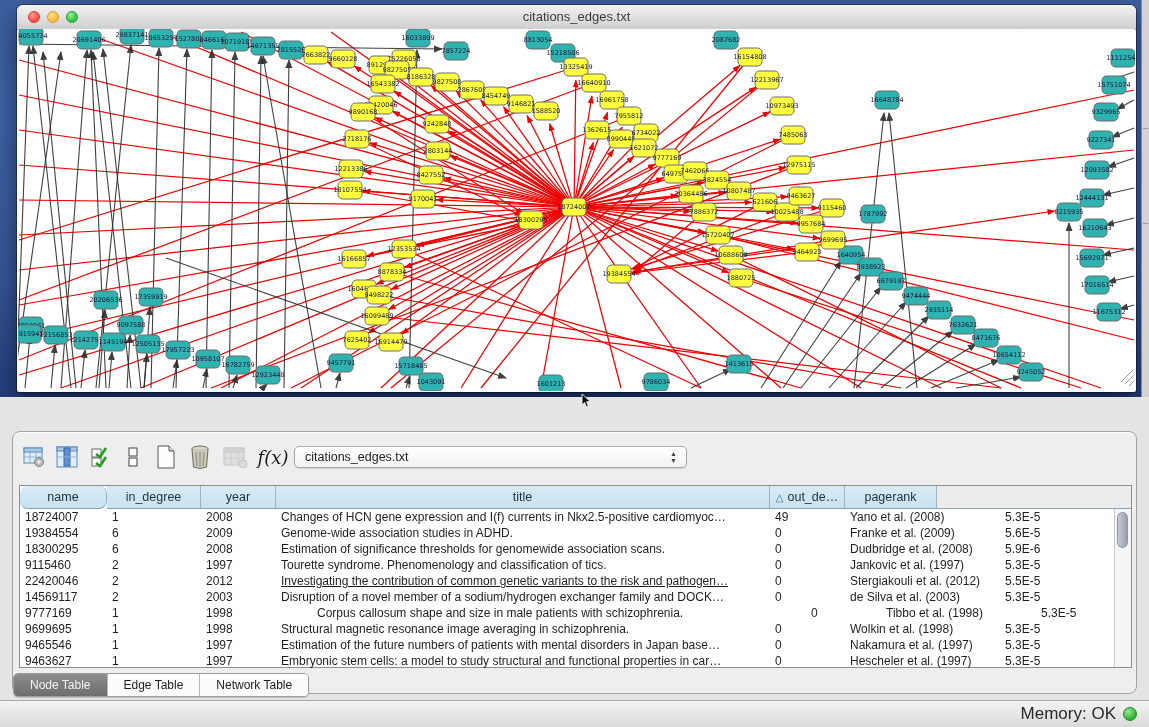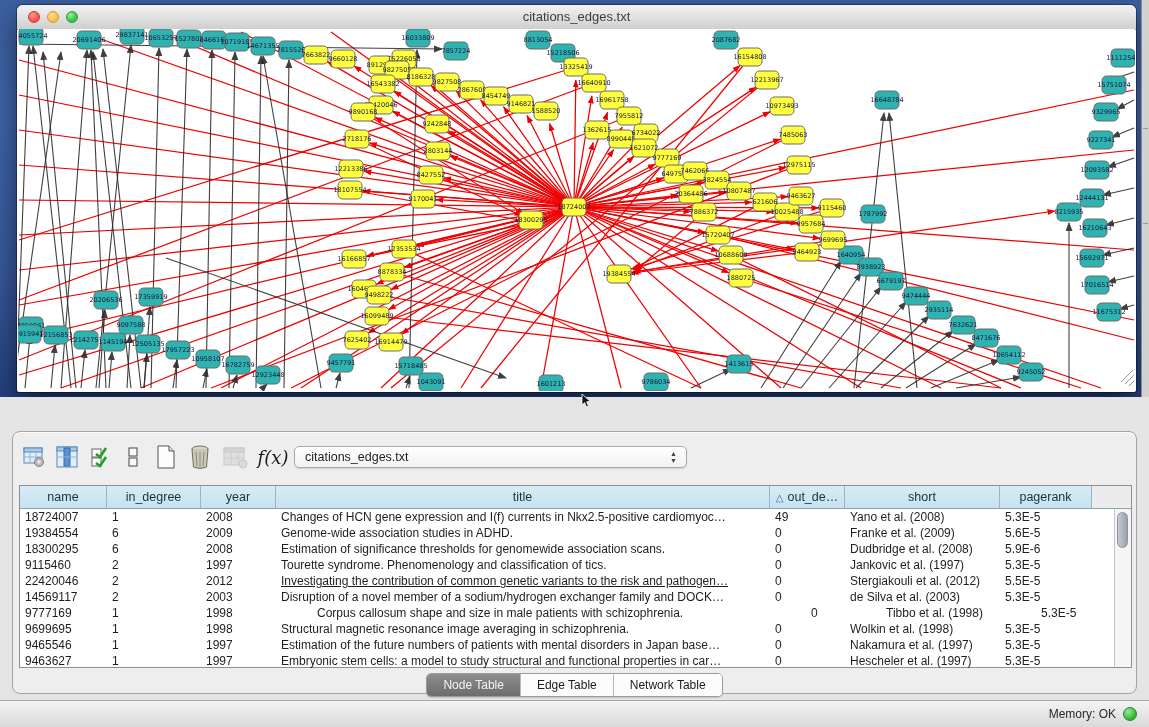--- a/index.html
+++ b/index.html
@@ -49,31 +49,31 @@
   .hcell{background:linear-gradient(180deg,#d7ebf6,#c6e2f0);border-right:1px solid #9db4c2;border-bottom:1px solid #8aa4b4;
     box-sizing:border-box;font-size:12.5px;color:#19323f;display:flex;align-items:center;justify-content:center;overflow:hidden;white-space:nowrap;}
   .hcell.filler{background:#ececec;border-right:none;}
   .sort-tri{color:#3c6e92;font-size:10px;margin-right:4px;}
   .brow{display:flex;height:16px;font-size:12px;color:#1e1e1e;}
   .bcell{padding-left:5px;box-sizing:border-box;overflow:hidden;white-space:nowrap;line-height:16px;}
   .scrollbar{position:absolute;right:0;top:23px;bottom:0;width:17px;background:#f5f5f5;border-left:1px solid #c6c6c6;box-sizing:border-box;}
   .thumb{position:absolute;left:2px;top:3px;width:11px;height:36px;border-radius:6px;
     background:linear-gradient(90deg,#c6cad2,#9aa0ac);border:1px solid #8d93a0;box-sizing:border-box;}
   
-  .tabbar{position:absolute;left:0;right:0;top:241px;display:flex;justify-content:center;}
+  .tabbar{position:absolute;left:0;right:0;top:241px;display:flex;}
   .seg{display:flex;border:1px solid #9d9d9d;border-radius:5px;overflow:hidden;height:22px;
     box-shadow:0 1px 1px rgba(0,0,0,.15);background:#fff;}
   .seg .tab{font-size:12px;padding:0 16px;display:flex;align-items:center;background:#fcfcfc;color:#1c1c1c;border-right:1px solid #b9b9b9;}
   .seg .tab:last-child{border-right:none;}
   .seg .tab.sel{background:linear-gradient(180deg,#8d8d8d,#6d6d6d);color:#f4f4f4;}
   
   .status-bar{position:absolute;left:0;top:700px;width:1149px;height:27px;
     background:linear-gradient(180deg,#f4f4f4,#d9d9d9);border-top:1px solid #a9a9a9;box-sizing:border-box;}
   .status-right{position:absolute;right:12px;top:0;height:100%;display:flex;align-items:center;gap:7px;}
-  .status-right .mem{font-size:12px;color:#2a2a2a;}
+  .status-right .mem{font-size:17px;color:#2a2a2a;}
   .memdot{width:14px;height:14px;border-radius:50%;background:radial-gradient(circle at 35% 30%,#98e898,#2eb52e 70%);
     border:1px solid #1f8a1f;box-sizing:border-box;}
   .icon-svg{display:block;}
 </style>
 </head>
 <body>
 
 <div class="network-area">
   <div class="graph-window">
     <div class="titlebar">
@@ -820,38 +820,35 @@
         <span>f(x)</span>
       </button>
       <div class="combo">
         <span>citations_edges.txt</span>
         <span class="arrows">▲<br>▼</span>
       </div>
     </div>
 
     <div class="dtable">
       <div class="hrow" id="table-header">
-          <div class="hcell" style="width: 87px;">
+          <div class="hcell" style="width: 87px; border-radius: 8px;">
             <span>name</span>
           </div>
           <div class="hcell" style="width: 94px;">
             <span>in_degree</span>
           </div>
           <div class="hcell" style="width: 75px;">
             <span>year</span>
           </div>
           <div class="hcell" style="width: 494px; justify-content: center;">
             <span>title</span>
           </div>
           <div class="hcell" style="width: 75px;">
             <span class="sort-tri">△</span>
             <span>out_de…</span>
-          </div>
-          <div class="hcell" style="width: 155px;">
-            <span>short</span>
           </div>
           <div class="hcell" style="width: 92px;">
             <span>pagerank</span>
           </div>
           <div class="hcell filler" style="flex: 1 1 0%;"></div>
         </div>
       <div id="table-body">
           <div class="brow">
             <div class="bcell" style="width: 87px;">18724007</div>
             <div class="bcell" style="width: 94px;">1</div>

